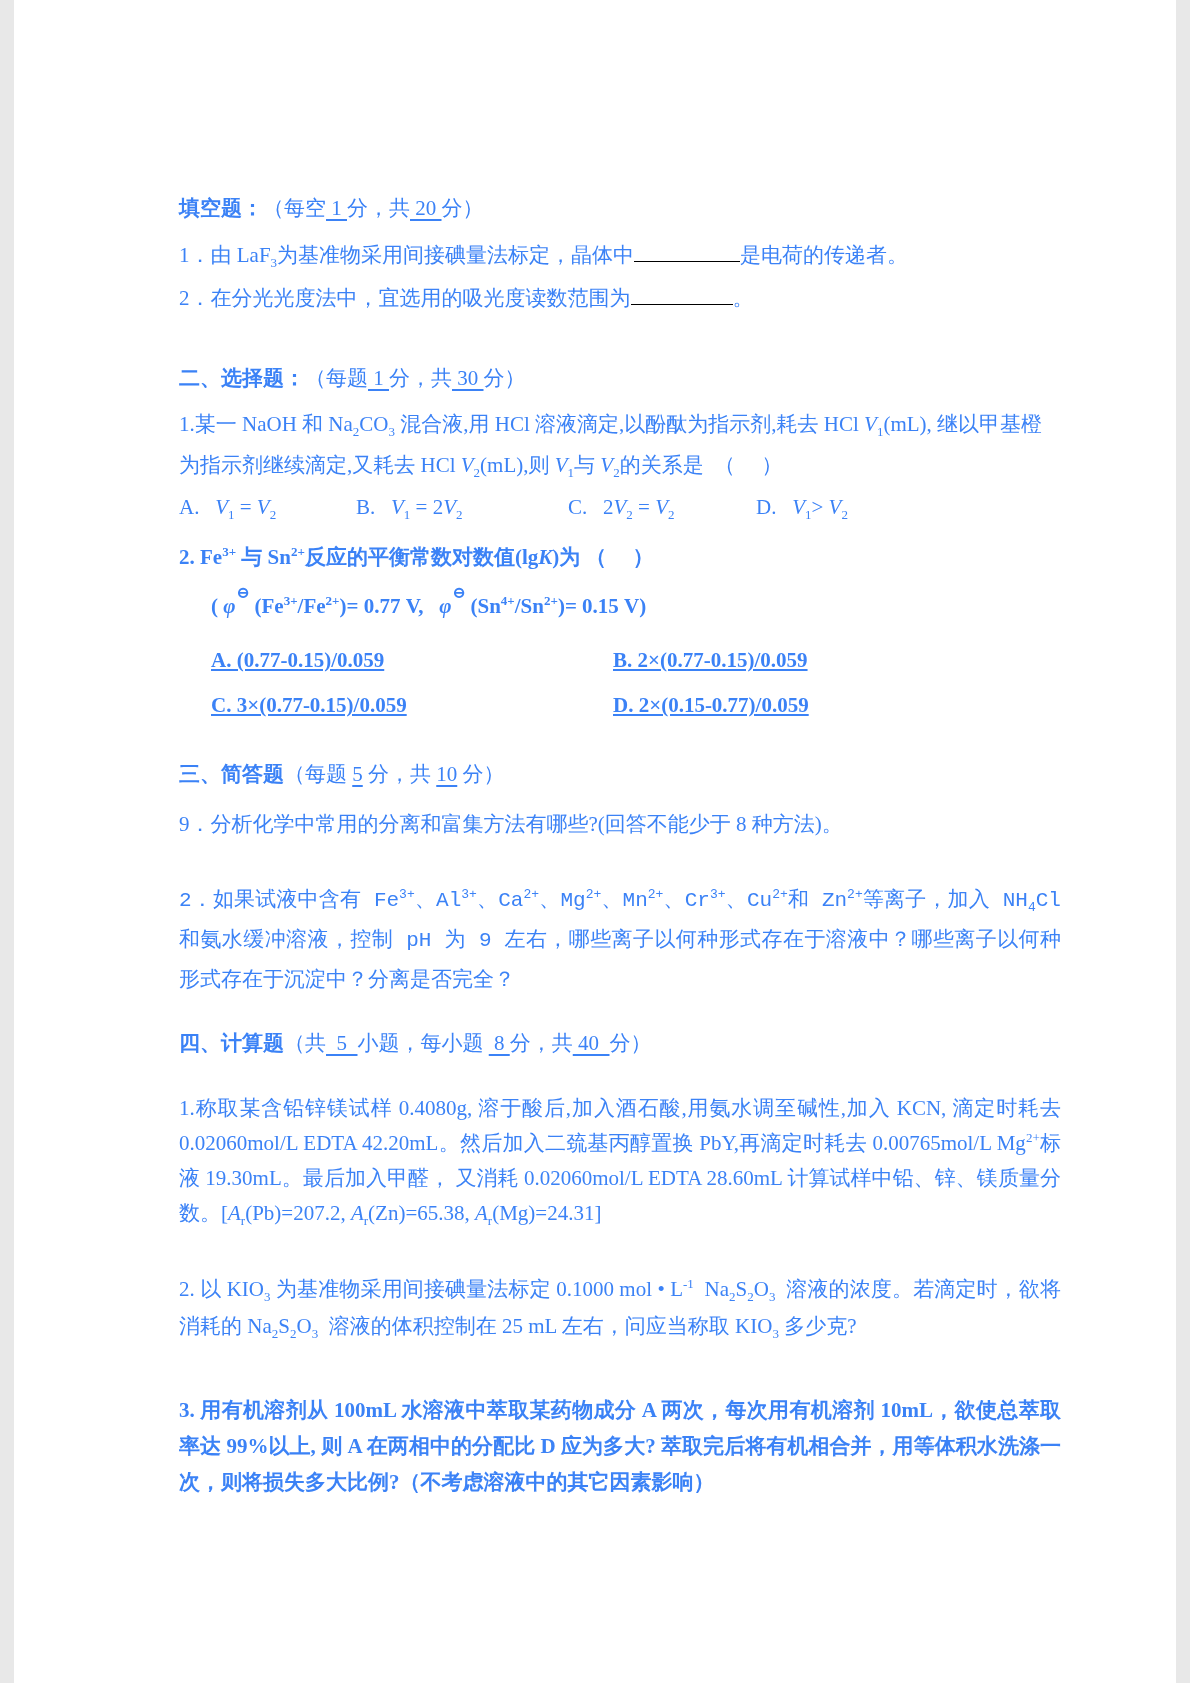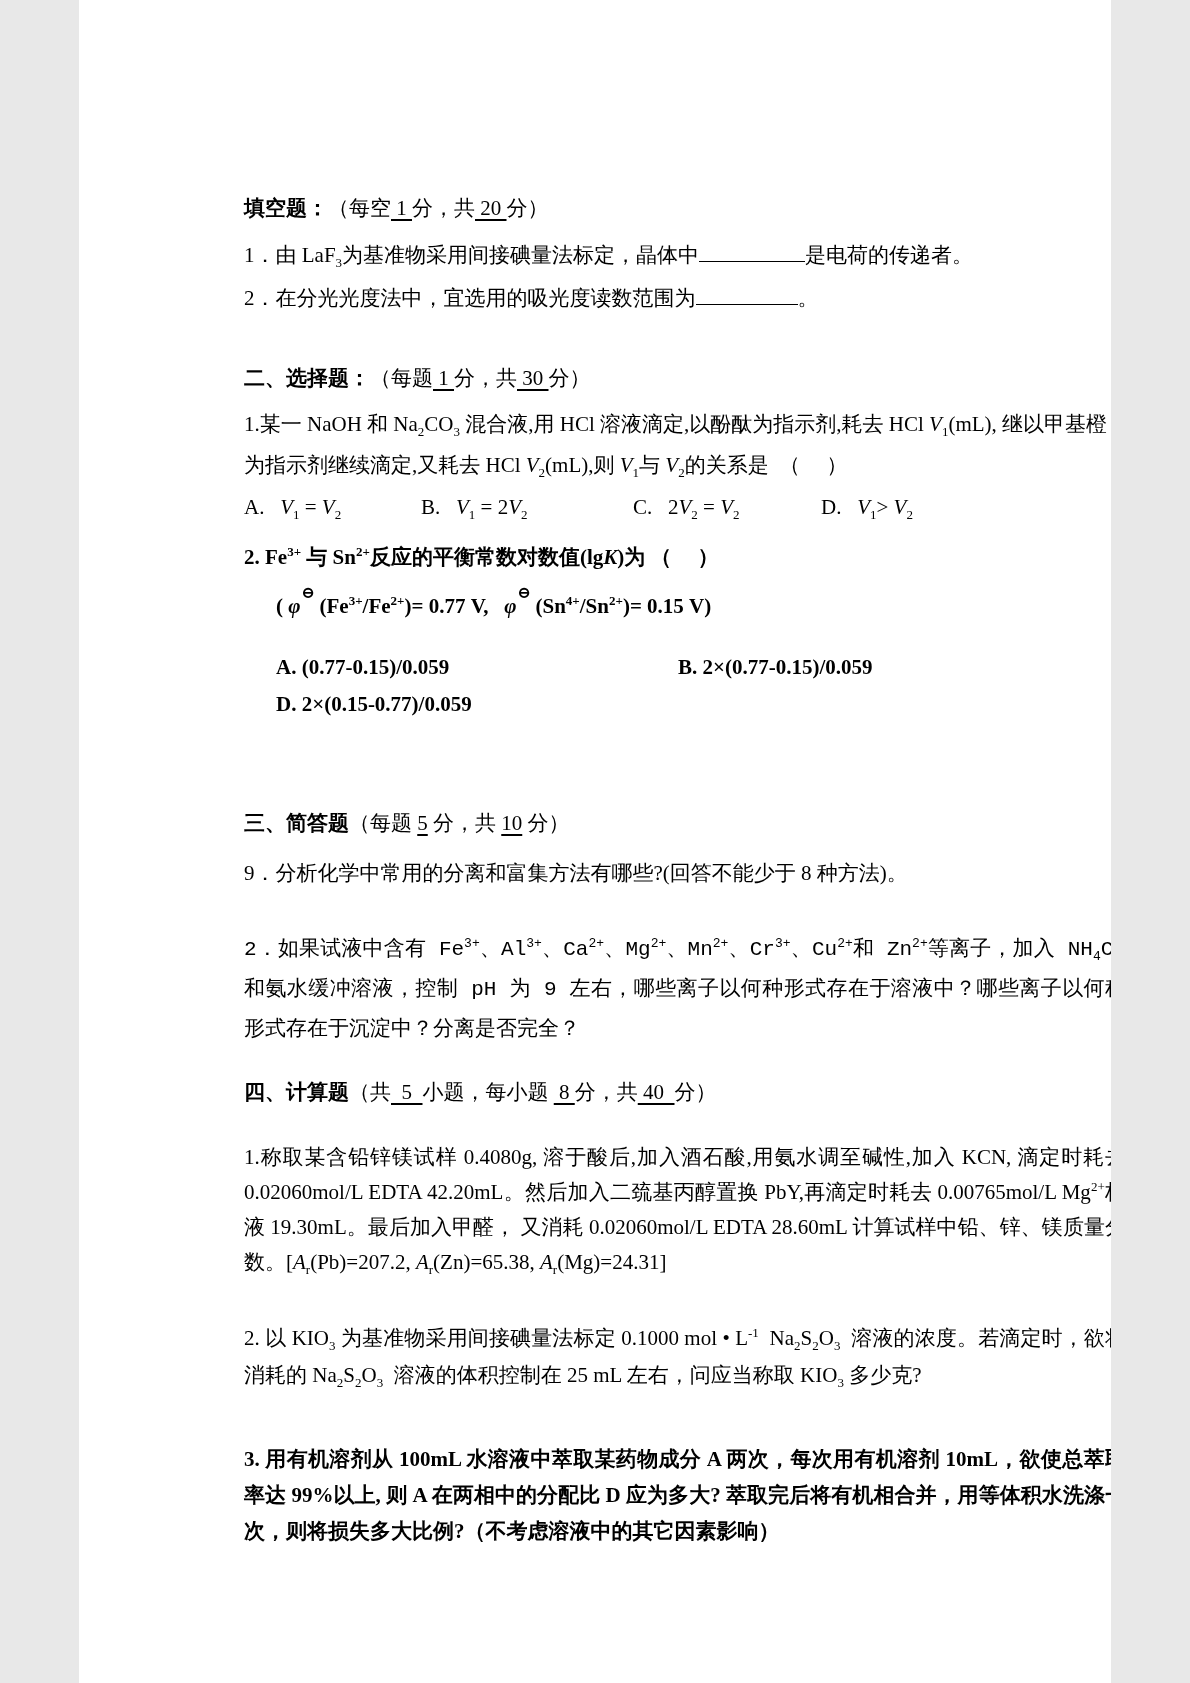--- a/index.html
+++ b/index.html
@@ -1,20 +1,20 @@
 <!DOCTYPE html>
 <html><head>
 <meta charset="utf-8">
 <style>
   html,body{margin:0;padding:0;background:#e8e8e8;}
   .page{
-    width:1032px;height:1683px;background:#ffffff;position:relative;
+    width:1162px;height:1683px;background:#ffffff;position:relative;
     margin:0 auto;overflow:hidden;
     font-family:"Liberation Serif","DejaVu Serif",serif;
-    color:#000000;
+    color:#3b82f6;
   }
   .content{
     position:absolute;left:165px;top:190px;width:882px;
     font-size:21px;line-height:38px;
   }
   p{margin:0;}
   .b{font-weight:bold;}
   .bold{font-weight:bold;}
   .i,.phi{font-style:italic;}
   .u{text-decoration:underline;text-underline-offset:4px;}
@@ -30,22 +30,22 @@
   .s1-q1{margin-top:9px;line-height:40px;}
   .s1-q2{margin-top:3px;line-height:40px;}
   .s2-heading{margin-top:42px;}
   .s2-q1{margin-top:8px;line-height:41px;}
   .mc-row{display:flex;margin-top:1px;line-height:40px;}
   .mc-row .optA{width:177px;}
   .mc-row .optB{width:212px;}
   .mc-row .optC{width:188px;}
   .s2-q2-stem{margin-top:10px;line-height:40px;}
   .s2-q2-given{margin-top:4px;margin-left:32px;line-height:50px;}
-  .mc-grid{display:grid;grid-template-columns:402px 1fr;row-gap:11px;margin-top:23px;margin-left:32px;line-height:26px;}
-  .s3-heading{margin-top:88px;}
+  .mc-grid{display:grid;grid-template-columns:402px 1fr;row-gap:19px;margin-top:16px;margin-left:32px;line-height:26px;text-decoration:underline;}
+  .s3-heading{margin-top:38px;}
   .s3-q1{margin-top:12px;line-height:40px;}
   .s3-q2{margin-top:37px;line-height:40px;text-align:justify;font-family:Liberation Mono, monospace;}
   .s4-heading{margin-top:24px;}
   .s4-q1{margin-top:30px;line-height:35px;text-align:justify;}
   .s4-q2{margin-top:40px;line-height:37px;text-align:justify;}
   .s4-q3{margin-top:47px;line-height:36px;text-align:justify;}
 </style>
 </head>
 <body>
 
@@ -62,20 +62,21 @@
       <span class="optA"><span>A.&nbsp;&nbsp;&nbsp;</span><span class="i">V</span><sub>1</sub><span> = </span><span class="i">V</span><sub>2</sub></span>
       <span class="optB"><span>B.&nbsp;&nbsp;&nbsp;</span><span class="i">V</span><sub>1</sub><span> = 2</span><span class="i">V</span><sub>2</sub></span>
       <span class="optC"><span>C.&nbsp;&nbsp;&nbsp;2</span><span class="i">V</span><sub>2</sub><span> = </span><span class="i">V</span><sub>2</sub></span>
       <span class="optD"><span>D.&nbsp;&nbsp;&nbsp;</span><span class="i">V</span><sub>1</sub><span>&gt; </span><span class="i">V</span><sub>2</sub></span>
     </div>
     <p class="s2-q2-stem bold"><span>2. Fe</span><sup>3+</sup><span>  与  Sn</span><sup>2+</sup><span>反应的平衡常数对数值(lg</span><span class="i">K</span><span>)为 （&nbsp;&nbsp;&nbsp;&nbsp;&nbsp;）</span></p>
     <p class="s2-q2-given bold"><span>(&nbsp;</span><span class="phi">φ</span><span class="phisup">⊖</span><span>&nbsp;(Fe</span><sup>3+</sup><span>/Fe</span><sup>2+</sup><span>)= 0.77 V,&nbsp;&nbsp;&nbsp;</span><span class="phi">φ</span><span class="phisup">⊖</span><span>&nbsp;(Sn</span><sup>4+</sup><span>/Sn</span><sup>2+</sup><span>)= 0.15 V)</span></p>
     <div class="mc-grid bold">
       <span><span>A. (0.77-0.15)/0.059</span></span>
       <span><span>B. 2×(0.77-0.15)/0.059</span></span>
+      <span><span>C. 3×(0.77-0.15)/0.059</span></span>
       <span><span>D. 2×(0.15-0.77)/0.059</span></span>
     </div>
 
     <p class="sec-heading s3-heading"><span class="b">三、简答题</span><span>（每题 </span><span class="u">5</span><span> 分，共 </span><span class="u">10</span><span> 分）</span></p>
     <p class="s3-q1"><span>9．分析化学中常用的分离和富集方法有哪些?(回答不能少于 8 种方法)。</span></p>
     <p class="s3-q2"><span>2．如果试液中含有 Fe</span><sup>3+</sup><span>、Al</span><sup>3+</sup><span>、Ca</span><sup>2+</sup><span>、Mg</span><sup>2+</sup><span>、Mn</span><sup>2+</sup><span>、Cr</span><sup>3+</sup><span>、Cu</span><sup>2+</sup><span>和 Zn</span><sup>2+</sup><span>等离子，加入 NH</span><sub>4</sub><span>Cl 和氨水缓冲溶液，控制 pH 为 9 左右，哪些离子以何种形式存在于溶液中？哪些离子以何种形式存在于沉淀中？分离是否完全？</span></p>
 
     <p class="sec-heading s4-heading"><span class="b">四、计算题</span><span>（共</span><span class="u">&nbsp;&nbsp;5&nbsp;&nbsp;</span><span>小题，每小题 </span><span class="u">&nbsp;8&nbsp;</span><span>分，共</span><span class="u">&nbsp;40&nbsp;&nbsp;</span><span>分）</span></p>
     <p class="s4-q1"><span>1.称取某含铅锌镁试样 0.4080g,  溶于酸后,加入酒石酸,用氨水调至碱性,加入 KCN,  滴定时耗去 0.02060mol/L EDTA 42.20mL。然后加入二巯基丙醇置换 PbY,再滴定时耗去 0.00765mol/L Mg</span><sup>2+</sup><span>标液 19.30mL。最后加入甲醛， 又消耗 0.02060mol/L EDTA 28.60mL 计算试样中铅、锌、镁质量分数。[</span><span class="i">A</span><sub>r</sub><span>(Pb)=207.2, </span><span class="i">A</span><sub>r</sub><span>(Zn)=65.38, </span><span class="i">A</span><sub>r</sub><span>(Mg)=24.31]</span></p>
     <p class="s4-q2"><span>2. 以 KIO</span><sub>3</sub><span> 为基准物采用间接碘量法标定 0.1000 mol&nbsp;•&nbsp;L</span><sup>-1</sup><span>&nbsp;&nbsp;Na</span><sub>2</sub><span>S</span><sub>2</sub><span>O</span><sub>3</sub><span>&nbsp; 溶液的浓度。若滴定时，欲将消耗的 Na</span><sub>2</sub><span>S</span><sub>2</sub><span>O</span><sub>3</sub><span>&nbsp; 溶液的体积控制在 25 mL 左右，问应当称取 KIO</span><sub>3</sub><span> 多少克?</span></p>

